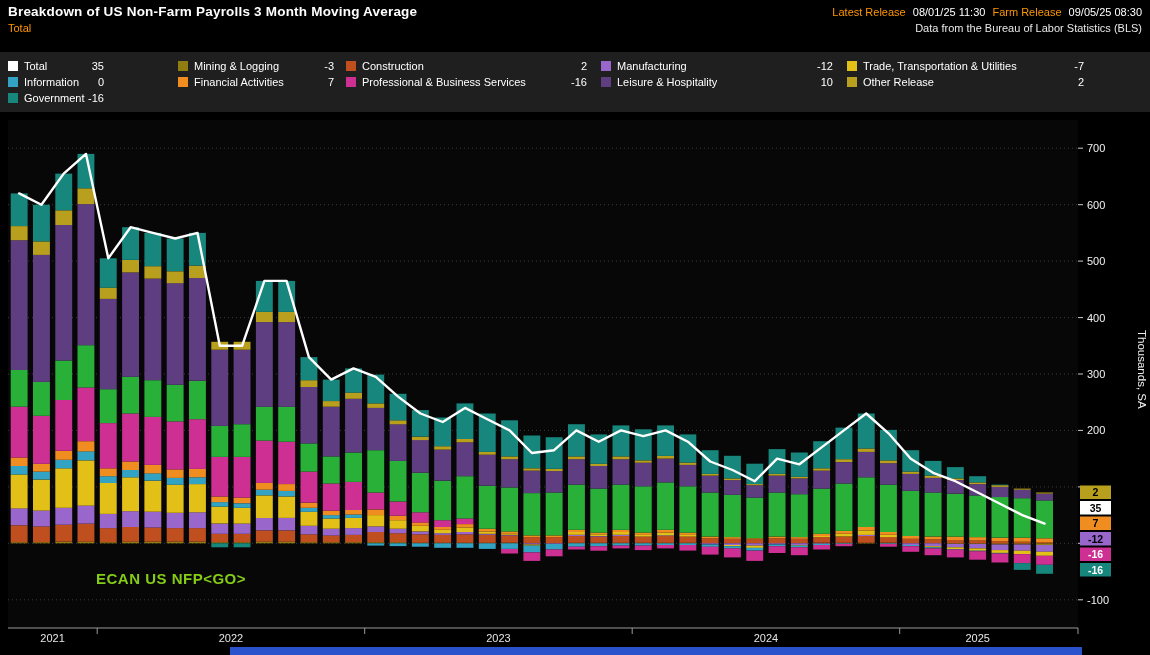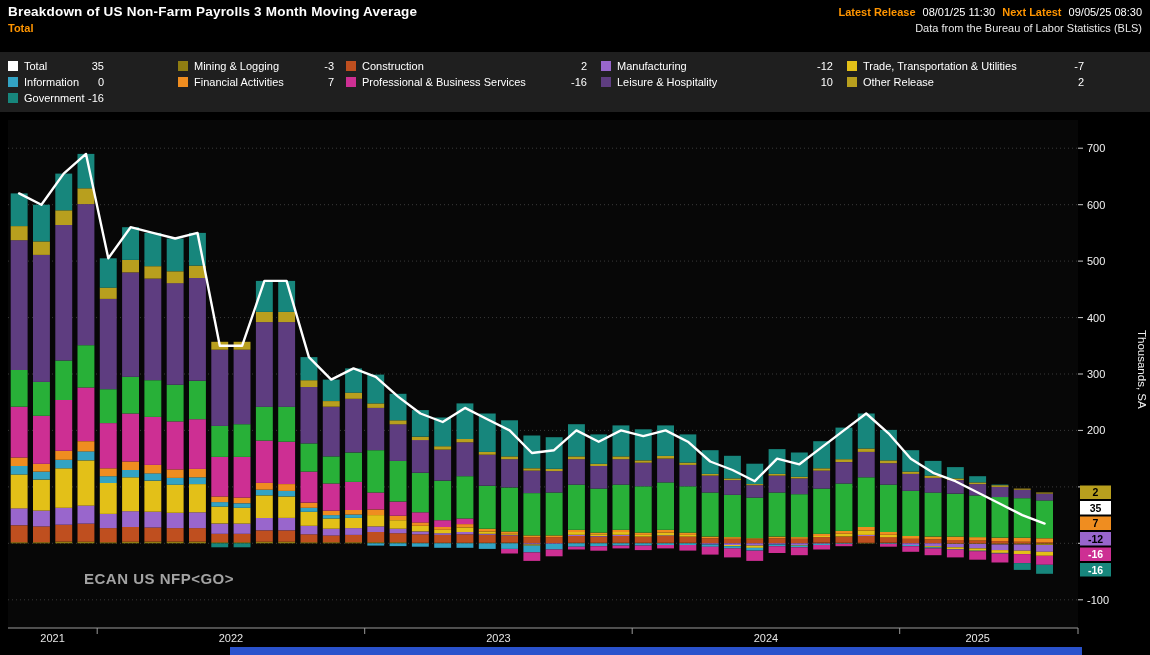--- a/index.html
+++ b/index.html
@@ -10,21 +10,21 @@
     font-family:"Liberation Sans", sans-serif;
     position:relative;
     overflow:hidden;
   }
   
   .header { position:absolute; top:0; left:0; right:0; height:52px; padding:4px 8px 0; box-sizing:border-box; }
   .hrow { display:flex; justify-content:space-between; align-items:baseline; }
   .chart-title { font-size:13.5px; font-weight:bold; margin:0; letter-spacing:0.2px; }
   .releases { font-size:11px; white-space:nowrap; }
   .releases span { margin-left:4px; }
-  .orange { color:#ff9500;font-weight:bold; }
+  .orange { color:#ff9500; }
   .hrow2 { margin-top:3px; font-size:11px; }
   .source-note { color:#e8e8e8; }
   
   .legend {
     position:absolute; top:52px; left:0; right:0; height:60px;
     background:#1f1f1f;
     display:grid;
     grid-template-columns:170px 168px 255px 246px auto;
     align-content:center;
     padding-left:8px; box-sizing:border-box;
@@ -35,22 +35,22 @@
   .legend-value { margin-left:auto; white-space:nowrap; }
   .legend-item:nth-child(5n+1) .legend-value { padding-right:74px; }
   .legend-item:nth-child(5n+2) .legend-value { padding-right:12px; }
   .legend-item:nth-child(5n+3) .legend-value { padding-right:14px; }
   .legend-item:nth-child(5n+4) .legend-value { padding-right:14px; }
   .legend-item:nth-child(5n)   .legend-value { padding-right:66px; }
   
   .chart-wrap { position:absolute; top:112px; left:0; width:1150px; height:543px; }
   .chart-wrap svg { display:block; font-family:"Liberation Sans", sans-serif; }
   .annotation {
-    position:absolute; left:84px; top:458px;
-    color:#a3a3a3; font-weight:bold; font-size:15px; letter-spacing:0.5px;
+    position:absolute; left:96px; top:458px;
+    color:#84cc16; font-weight:bold; font-size:15px; letter-spacing:0.5px;
     pointer-events:none;
   }
   .unit-label {
     position:absolute; right:2px; top:218px;
     writing-mode:vertical-rl;
     font-size:11.5px; color:#f0f0f0;
   }
   
   .bottom-scrollbar {
     position:absolute; left:230px; bottom:0;
@@ -60,21 +60,21 @@
 </style>
 </head>
 <body>
 
 <div class="header">
   <div class="hrow">
     <h1 class="chart-title">Breakdown of US Non-Farm Payrolls 3 Month Moving Average</h1>
     <div class="releases">
       <span class="orange">Latest Release</span>
       <span>08/01/25 11:30</span>
-      <span class="orange">Next Latest</span>
+      <span class="orange">Farm Release</span>
       <span>09/05/25 08:30</span>
     </div>
   </div>
   <div class="hrow hrow2">
     <span class="orange">Total</span>
     <span class="source-note">Data from the Bureau of Labor Statistics (BLS)</span>
   </div>
 </div>
 
 <div class="legend" id="legend">

